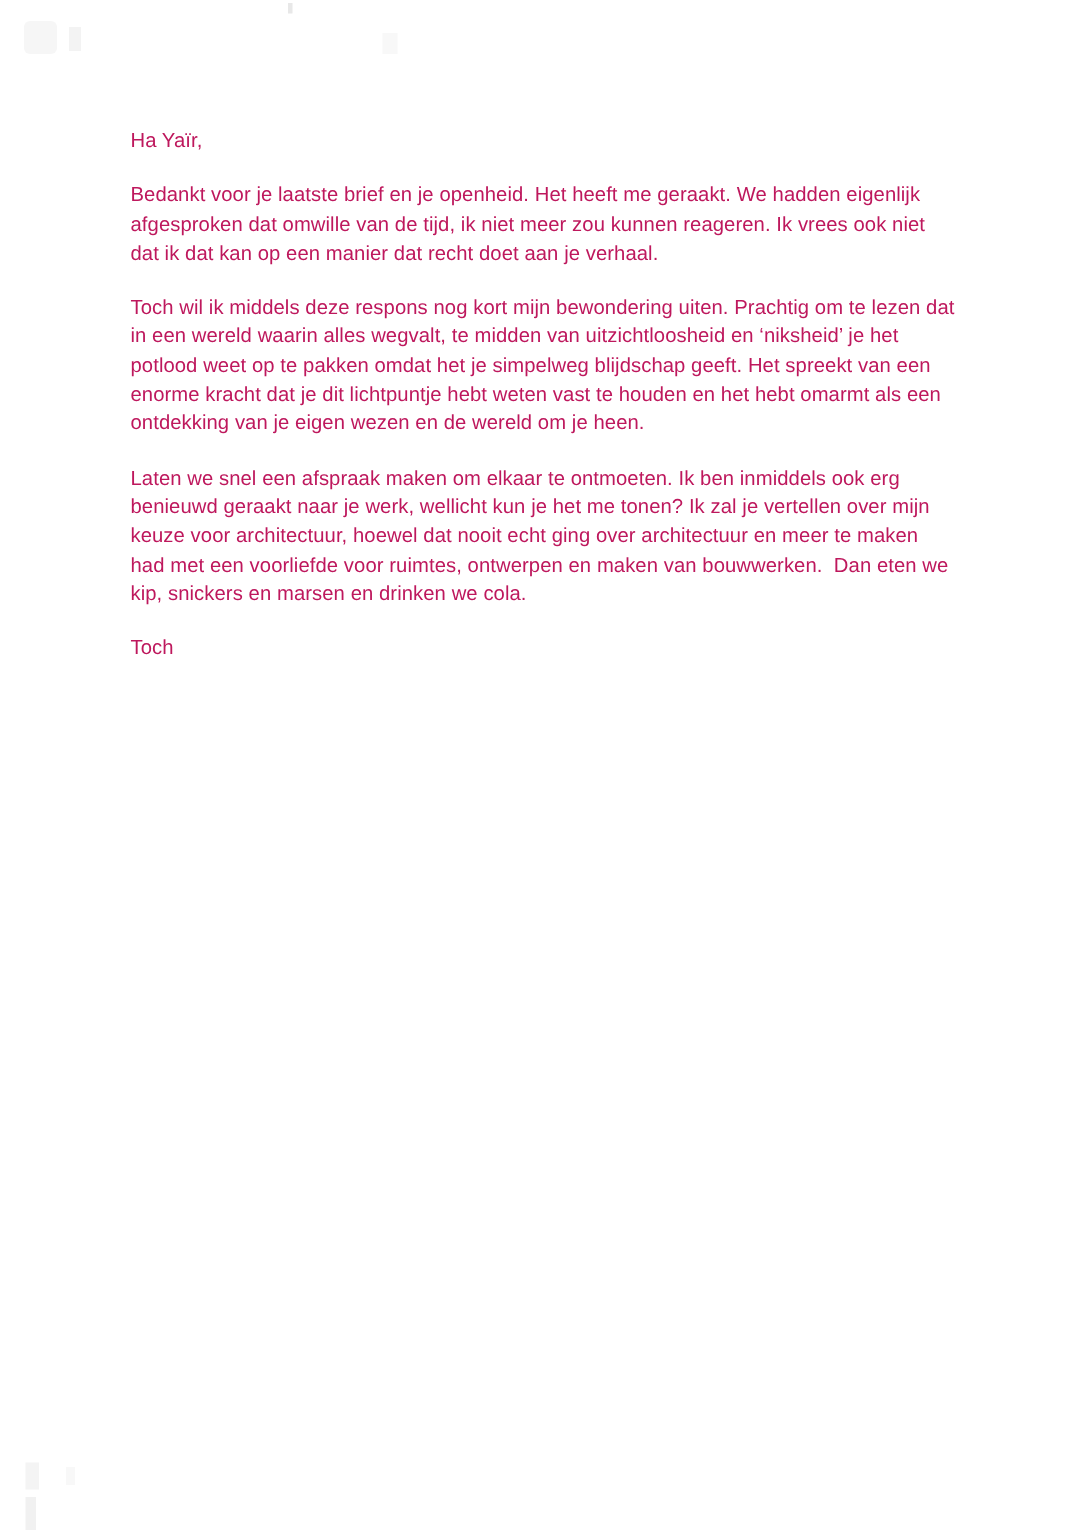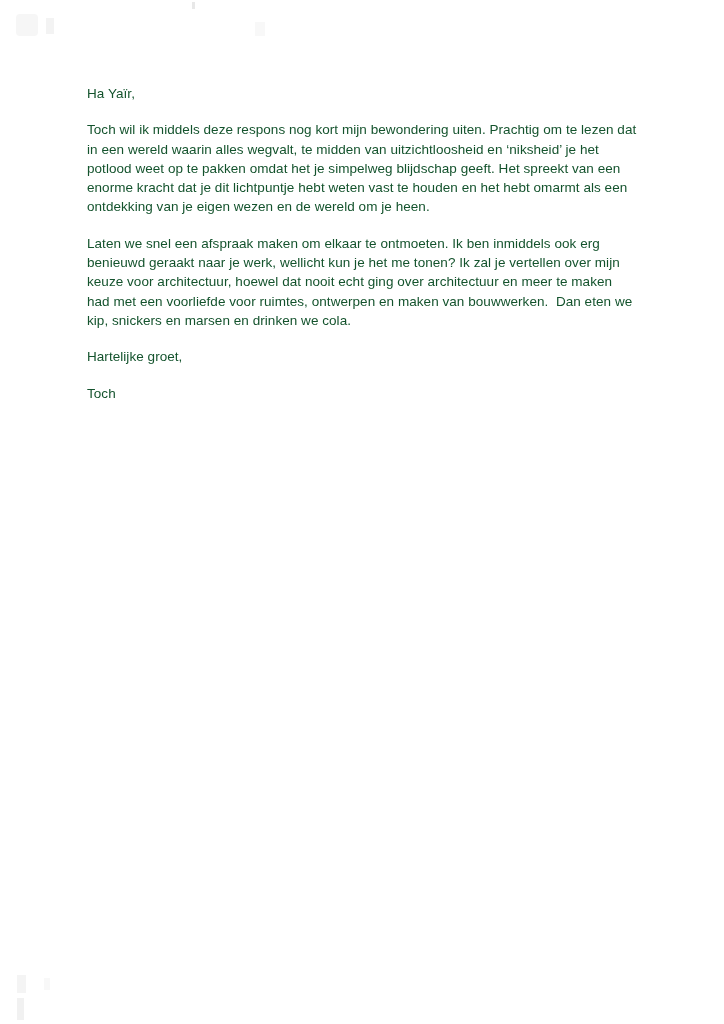--- a/index.html
+++ b/index.html
@@ -17,21 +17,21 @@
   .page {
     position: absolute;
     inset: 0;
     background: #ffffff;
   }
   .letter-body {
     position: absolute;
     left: 87px;
     top: 84px;
     width: 550px;
-    color: #14532d;
+    color: #be185d;
     font-size: 13.5px;
     line-height: 19.3px;
     letter-spacing: 0.05px;
   }
   .letter-body p {
     margin: 0 0 17px 0;
     white-space: pre-wrap;
   }
   
   .artifact {
@@ -47,27 +47,27 @@
   .a-bot-smudge3  { left: 44px;  top: 978px; width: 6px;  height: 12px; background: #f8f8f8; }
 </style>
 </head>
 <body>
 
 <div class="page">
 
   <div class="letter-body">
     <p>Ha Yaïr,</p>
 
+    <p>Bedankt voor je laatste brief en je openheid. Het heeft me geraakt. We hadden eigenlijk afgesproken dat omwille van de tijd, ik niet meer zou kunnen reageren. Ik vrees ook niet dat ik dat kan op een manier dat recht doet aan je verhaal.</p>
 
     <p>Toch wil ik middels deze respons nog kort mijn bewondering uiten. Prachtig om te lezen dat in een wereld waarin alles wegvalt, te midden van uitzichtloosheid en ‘niksheid’ je het potlood weet op te pakken omdat het je simpelweg blijdschap geeft. Het spreekt van een enorme kracht dat je dit lichtpuntje hebt weten vast te houden en het hebt omarmt als een ontdekking van je eigen wezen en de wereld om je heen.</p>
 
     <p>Laten we snel een afspraak maken om elkaar te ontmoeten. Ik ben inmiddels ook erg benieuwd geraakt naar je werk, wellicht kun je het me tonen? Ik zal je vertellen over mijn keuze voor architectuur, hoewel dat nooit echt ging over architectuur en meer te maken had met een voorliefde voor ruimtes, ontwerpen en maken van bouwwerken.  Dan eten we kip, snickers en marsen en drinken we cola.</p>
 
 
-    <p>Hartelijke groet,</p>
 
     <p>Toch</p>
   </div>
 
   <div class="artifact a-top-dot"></div>
   <div class="artifact a-top-smudge1"></div>
   <div class="artifact a-top-smudge2"></div>
   <div class="artifact a-top-smudge3"></div>
   <div class="artifact a-bot-smudge1"></div>
   <div class="artifact a-bot-smudge2"></div>

